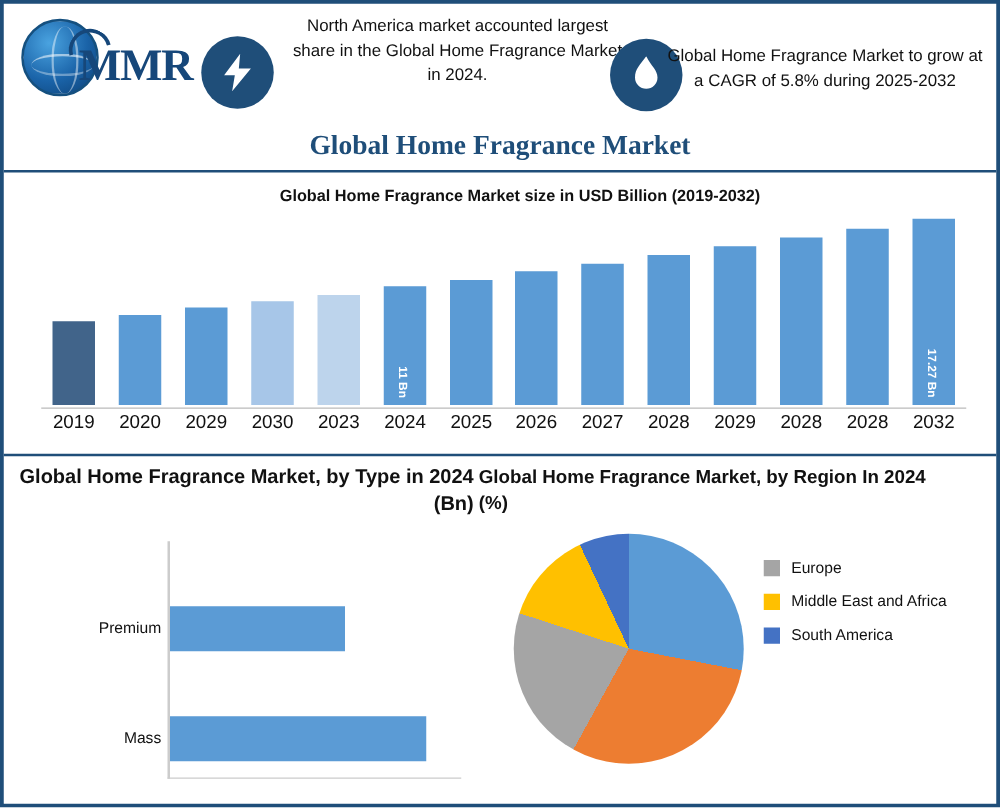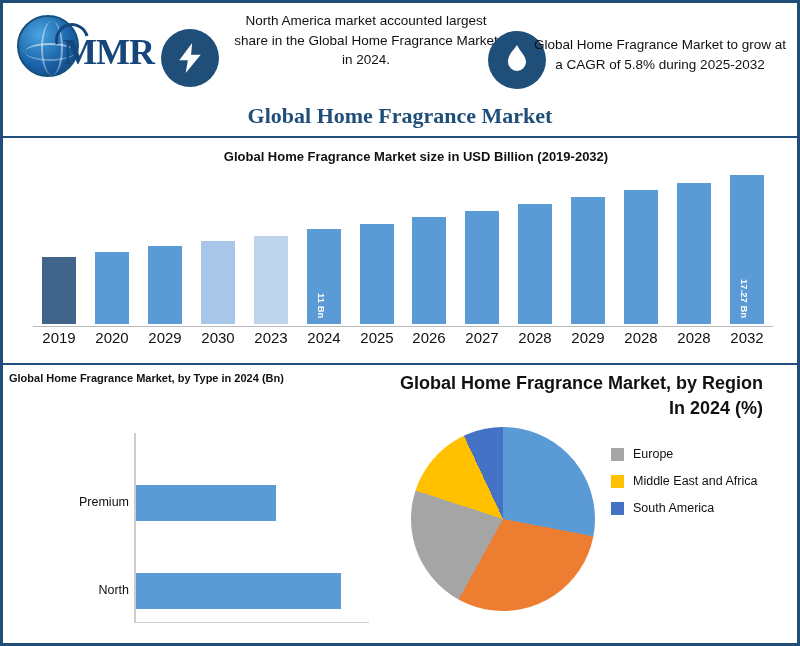--- a/index.html
+++ b/index.html
@@ -125,43 +125,43 @@
   }
 
   
   .lower-divider {
     position:absolute; left:0; top:360px; width:794px; height:2px; background:#1F4E79;
   }
 
   
   .type-section { position:absolute; left:6px; top:366px; width:370px; height:274px; }
   .type-title {
-    position:absolute; left:0; top:2px; width:370px; text-align:left;
-    font-size:11px; font-weight:bold; color:#111; line-height:1.4;
+    position:absolute; left:0; top:2px; width:370px; text-align:right;
+    font-size:16px; font-weight:bold; color:#111; line-height:1.4;
   }
   .type-plot { position:absolute; left:20px; top:64px; width:340px; height:190px; }
   .type-axis {
     position:absolute; left:105px; top:0; width:2px; height:190px; background:#cccccc;
   }
   .type-baseline {
     position:absolute; left:105px; bottom:0; width:235px; height:1px; background:#cccccc;
   }
   .type-bar {
     position:absolute; left:107px; height:36px; background:#5B9BD5;
   }
   .type-label {
     position:absolute; left:0; width:100px; text-align:right;
     font-size:12.5px; color:#111;
   }
 
   
   .region-section { position:absolute; left:380px; top:366px; width:412px; height:274px; }
   .region-title {
-    position:absolute; left:0; top:2px; width:380px; text-align:right;
-    font-size:18px; font-weight:bold; color:#111; line-height:1.4;
+    position:absolute; left:0; top:2px; width:380px; text-align:left;
+    font-size:15px; font-weight:bold; color:#111; line-height:1.4;
   }
   .pie {
     position:absolute; left:28px; top:58px; width:184px; height:184px;
     border-radius:50%;
   }
   .legend { position:absolute; left:228px; top:78px; width:180px; }
   .legend-item {
     display:flex; align-items:center; margin-bottom:13px;
   }
   .legend-swatch {
@@ -274,21 +274,21 @@
   <div class="lower-divider"></div>
 
   <div class="type-section">
     <div class="type-title">Global Home Fragrance Market, by Type in 2024 (Bn)</div>
     <div class="type-plot" id="type-plot">
       <div class="type-axis"></div>
       <div class="type-baseline"></div>
     <div class="type-bar" style="top: 52px; width: 140px; background: rgb(91, 155, 213);"></div>
         <div class="type-label" style="top: 62px;">Premium</div>
         <div class="type-bar" style="top: 140px; width: 205px; background: rgb(91, 155, 213);"></div>
-        <div class="type-label" style="top: 150px;">North</div>
+        <div class="type-label" style="top: 150px;">Mass</div>
       </div>
   </div>
 
   <div class="region-section">
     <div class="region-title">Global Home Fragrance Market, by Region In 2024 (%)</div>
     <div class="pie" id="pie" style="background: conic-gradient(rgb(91, 155, 213) 0deg, rgb(91, 155, 213) 100.8deg, rgb(237, 125, 49) 100.8deg, rgb(237, 125, 49) 208.8deg, rgb(165, 165, 165) 208.8deg, rgb(165, 165, 165) 288deg, rgb(255, 192, 0) 288deg, rgb(255, 192, 0) 334.8deg, rgb(68, 114, 196) 334.8deg, rgb(68, 114, 196) 360deg);"></div>
     <div class="legend" id="pie-legend">
         <div class="legend-item">
           <span class="legend-swatch" style="background: rgb(165, 165, 165);"></span>
           <span class="legend-label">Europe</span>

